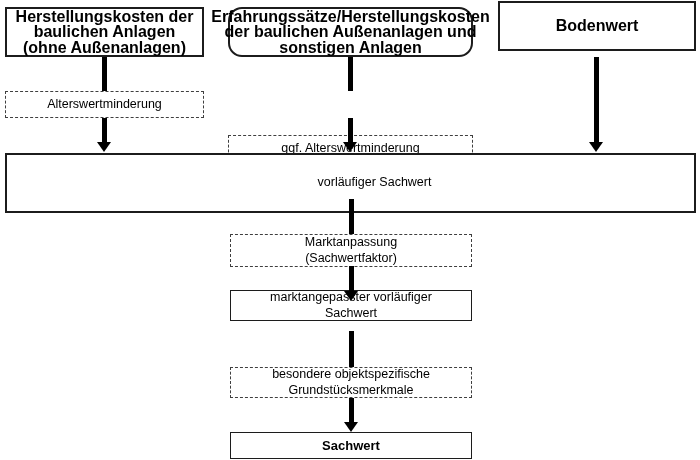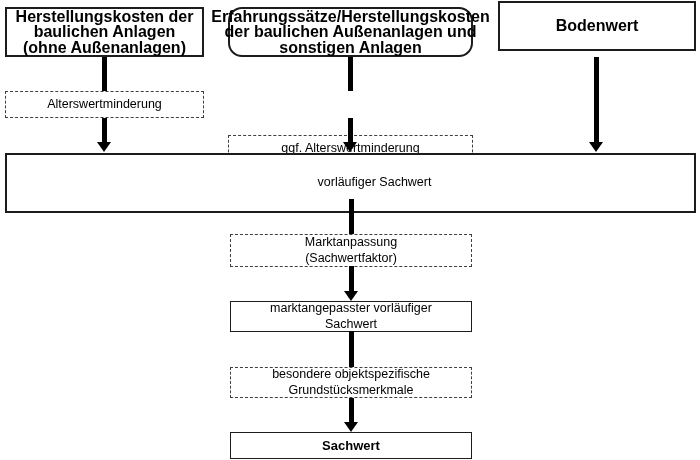--- a/index.html
+++ b/index.html
@@ -88,21 +88,21 @@
 
   <div class="node solid" style="left:5px; top:153px; width:691px; height:60px;padding-left:48px;">
     <span class="lbl">vorläufiger Sachwert</span>
   </div>
 
   <div class="node dashed" style="left:230px; top:234px; width:242px; height:33px;">
     <span class="lbl">Marktanpassung
 (Sachwertfaktor)</span>
   </div>
 
-  <div class="node thin" style="left:230px; top:301px; width:242px; height:31px;">
+  <div class="node thin" style="left:230px; top:290px; width:242px; height:31px;">
     <span class="lbl">marktangepasster vorläufiger
 Sachwert</span>
   </div>
 
   <div class="node dashed" style="left:230px; top:367px; width:242px; height:31px;">
     <span class="lbl">besondere objektspezifische
 Grundstücksmerkmale</span>
   </div>
 
   <div class="node thin big" style="left:230px; top:432px; width:242px; height:27px;">

